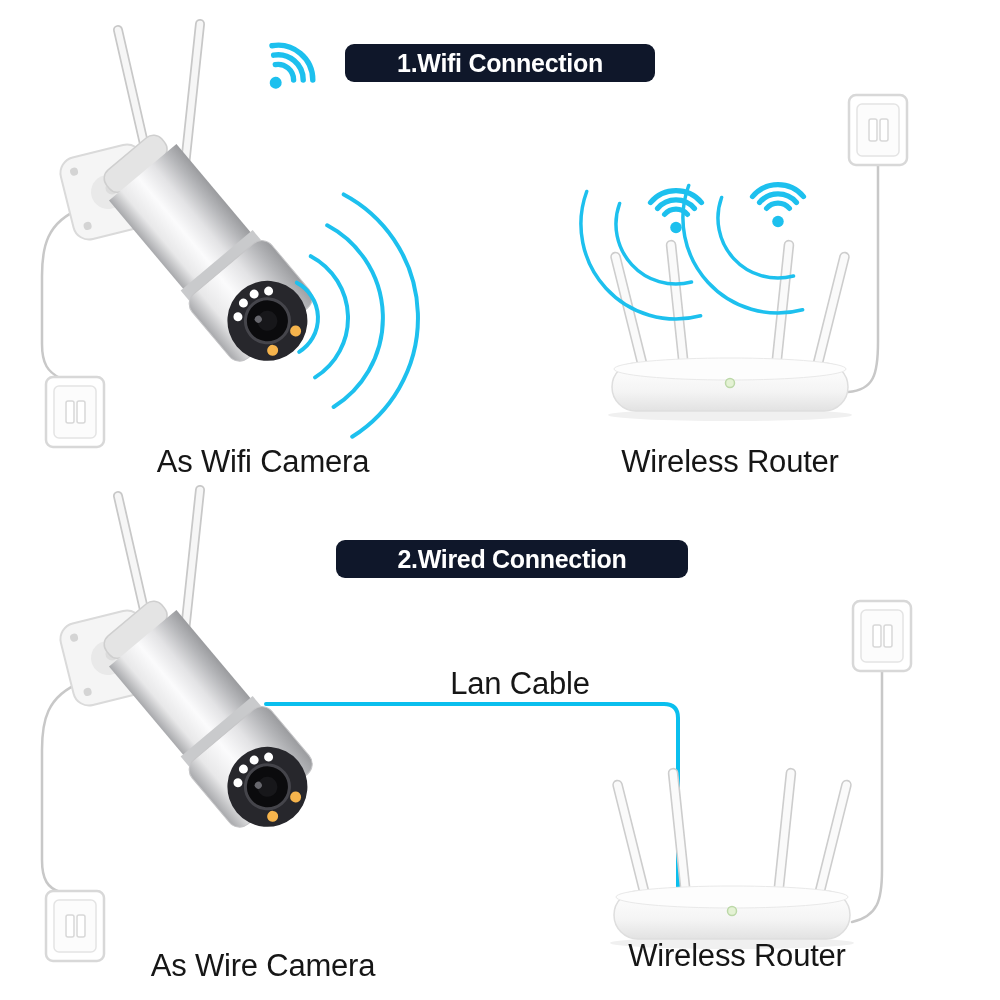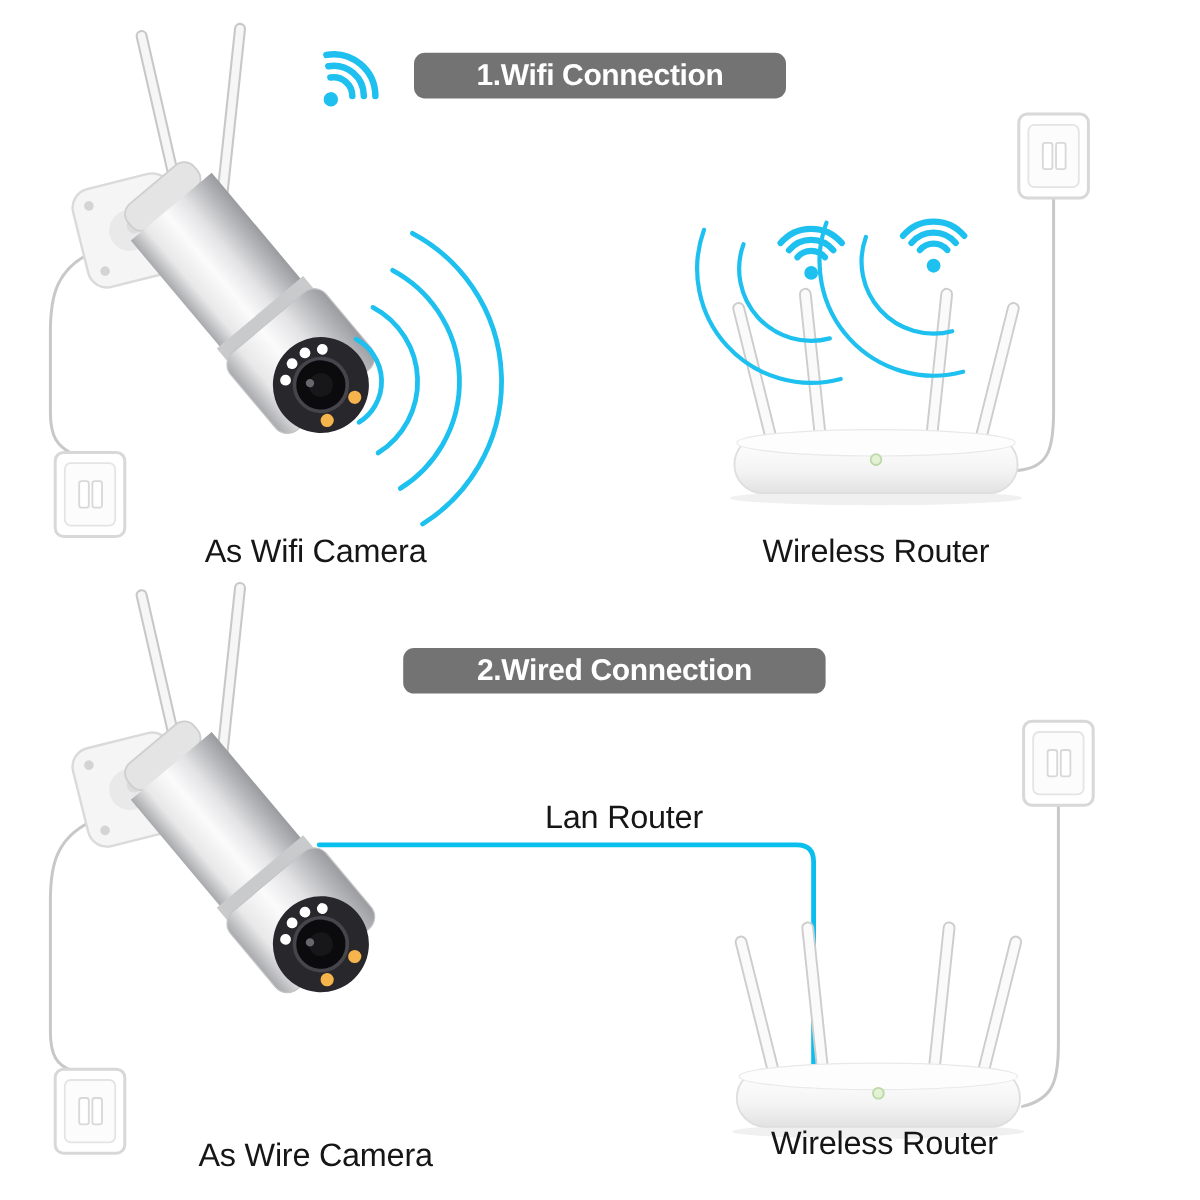--- a/index.html
+++ b/index.html
@@ -4,29 +4,29 @@
 <style>
   html,body{margin:0;padding:0;background:#ffffff;}
   .canvas{
     position:relative;width:1000px;height:1000px;background:#ffffff;overflow:hidden;
     font-family:"Liberation Sans", sans-serif;
   }
   .scene{position:absolute;left:0;}
   .scene1{top:0;}
   .scene2{top:478px;}
   .badge{
-    position:absolute;background:#737373;color:#ffffff;
+    position:absolute;background:#0f172a;color:#ffffff;
     font-weight:700;font-size:25px;line-height:38px;height:38px;
     text-align:center;border-radius:9px;letter-spacing:-0.3px;
   }
   .badge1{left:345px;top:44px;width:310px;}
   .badge2{left:336px;top:540px;width:352px;}
   .label{
     position:absolute;width:300px;text-align:center;
-    font-size:27px;color:#161616;font-weight:400;letter-spacing:-0.2px;
+    font-size:31px;color:#161616;font-weight:400;letter-spacing:-0.2px;
   }
   .label-cam1{left:113px;top:444px;}
   .label-router1{left:580px;top:444px;}
   .label-lan{left:370px;top:666px;}
   .label-cam2{left:113px;top:948px;}
   .label-router2{left:587px;top:938px;}
   .cy{stroke:#1dc0ee;fill:none;stroke-linecap:round;}
   .cable{stroke:#c8c8c8;stroke-width:2.5;fill:none;stroke-linecap:round;}
   .lan{stroke:#0abfee;stroke-width:4;fill:none;stroke-linecap:round;}
 </style>
@@ -170,17 +170,17 @@
     <use href="#outlet" xlink:href="#outlet" transform="translate(852,122)"></use>
 
     <use href="#router" xlink:href="#router" transform="translate(612,235)"></use>
   </svg>
 
   <div class="badge badge1">1.Wifi Connection</div>
   <div class="label label-cam1">As Wifi Camera</div>
   <div class="label label-router1">Wireless Router</div>
 
   <div class="badge badge2">2.Wired Connection</div>
-  <div class="label label-lan">Lan Router</div>
+  <div class="label label-lan">Lan Cable</div>
   <div class="label label-cam2">As Wire Camera</div>
   <div class="label label-router2">Wireless Router</div>
 
 </div>
 
 </body></html>

